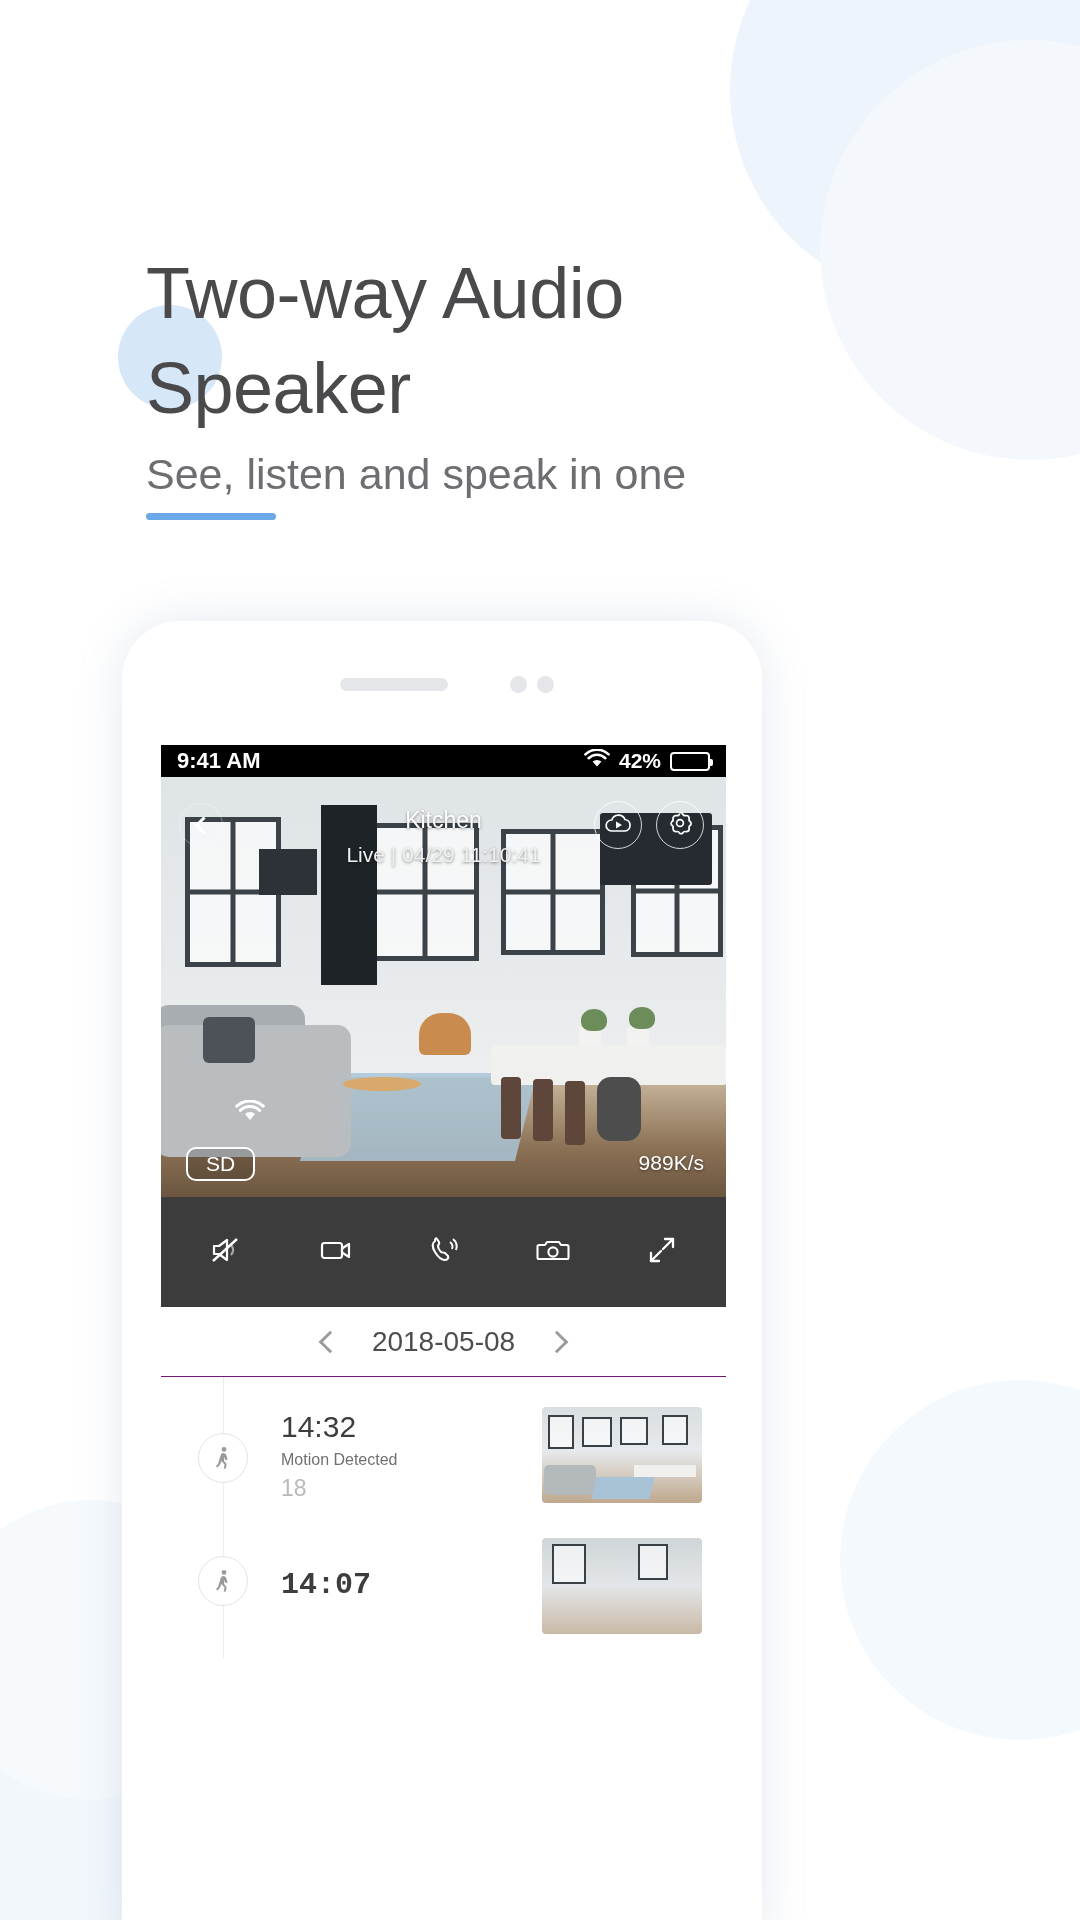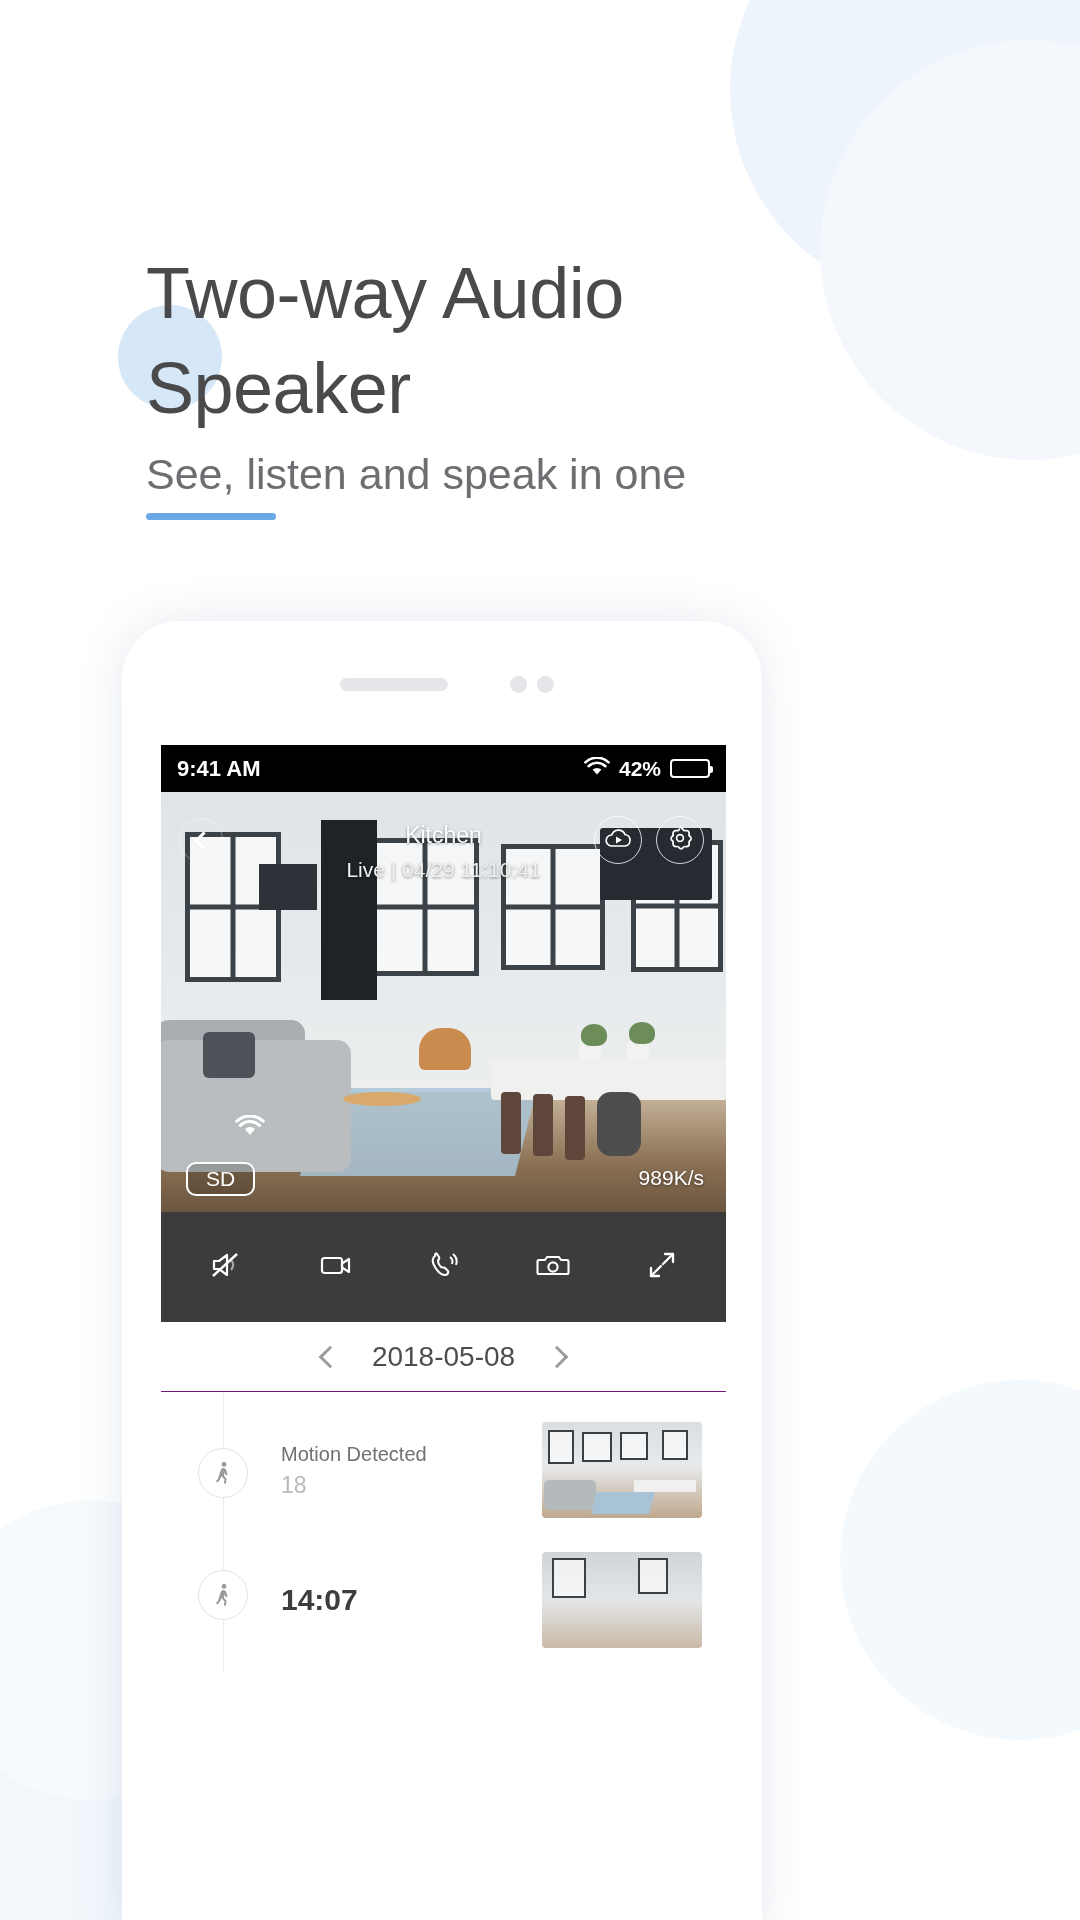--- a/index.html
+++ b/index.html
@@ -92,21 +92,21 @@
 
   .screen {
     position:absolute; left:39px; top:124px;
     width:565px; height:1200px;
     background:#fff;
     overflow:hidden;
   }
 
   
   .statusbar {
-    height:47px; background:#000; color:#fff;
+    height:32px; background:#000; color:#fff;
     display:flex; align-items:center; justify-content:space-between;
     padding:0 16px;
     font-size:22px; font-weight:700;
   }
   .sb-right { display:flex; align-items:center; gap:9px; }
   .sb-pct { font-size:21px; font-weight:600; }
   .battery {
     width:40px; height:19px; border:2px solid #fff; border-radius:4px;
     position:relative; padding:2px;
   }
@@ -237,21 +237,21 @@
     position:relative; min-height:118px;
   }
   .ev-dot {
     position:absolute; left:37px; top:50px;
     width:50px; height:50px; border-radius:50%;
     background:#fff; border:1px solid #e3e3e3;
     display:flex; align-items:center; justify-content:center;
   }
   .ev-body { margin-left:120px; flex:1; }
   .ev-time { font-size:30px; color:#3d3d3d; line-height:1.35; }
-  .ev-label { font-size:20px; color:#707070; line-height:1.5; }
+  .ev-label { font-size:16px; color:#707070; line-height:1.5; }
   .ev-count { font-size:23px; color:#b9b9b9; line-height:1.4; }
   .ev-thumb {
     width:160px; height:96px; border-radius:4px; overflow:hidden;
     background:linear-gradient(#d9dee1 0%,#e7eaec 45%,#bfa88d 100%);
     position:relative; flex:none;
   }
   .ev-thumb.t2 { background:linear-gradient(#cfd5d8 0%,#e3e6e8 50%,#c9b9a6 100%); }
   .th-win { position:absolute; border:2px solid #394146; background:rgba(255,255,255,.6); }
   .th-sofa { position:absolute; left:2px; bottom:8px; width:52px; height:30px;
              background:#b4b9bc; border-radius:5px; }
@@ -448,20 +448,21 @@
       <div class="event">
         <div class="ev-dot">
           <svg width="26" height="26" viewBox="0 0 26 26">
             <g fill="#9a9a9a">
               <circle cx="14" cy="4.4" r="2.4"></circle>
               <path d="M13 8 c2 0 3 1 3.4 2.6 l1.2 4 l-2 0.7 l-1 -3.2 l-0.6 3.6 l2.6 3.4 l-0.8 4.6 l-2 -0.3 l0.7 -3.9 l-3 -3.4 l-1.6 3.6 l-2.4 2.9 l-1.6 -1.3 l2.2 -2.6 l2 -6.8 c0.4 -2 1.6 -3.9 2.9 -3.9 z"></path>
             </g>
           </svg>
         </div>
         <div class="ev-body">
+          <div class="ev-time">14:32</div>
           <div class="ev-label">Motion Detected</div>
           <div class="ev-count">18</div>
         </div>
         <div class="ev-thumb">
           <div class="th-win" style="left:6px;top:8px;width:26px;height:34px;"></div>
           <div class="th-win" style="left:40px;top:10px;width:30px;height:30px;"></div>
           <div class="th-win" style="left:78px;top:10px;width:28px;height:28px;"></div>
           <div class="th-win" style="left:120px;top:8px;width:26px;height:30px;"></div>
           <div class="th-sofa"></div>
           <div class="th-rug"></div>
@@ -472,21 +473,21 @@
       <div class="event" style="padding-top:10px;">
         <div class="ev-dot" style="top:28px;">
           <svg width="26" height="26" viewBox="0 0 26 26">
             <g fill="#9a9a9a">
               <circle cx="14" cy="4.4" r="2.4"></circle>
               <path d="M13 8 c2 0 3 1 3.4 2.6 l1.2 4 l-2 0.7 l-1 -3.2 l-0.6 3.6 l2.6 3.4 l-0.8 4.6 l-2 -0.3 l0.7 -3.9 l-3 -3.4 l-1.6 3.6 l-2.4 2.9 l-1.6 -1.3 l2.2 -2.6 l2 -6.8 c0.4 -2 1.6 -3.9 2.9 -3.9 z"></path>
             </g>
           </svg>
         </div>
         <div class="ev-body">
-          <div class="ev-time" style="font-weight:700;">14:07</div>
+          <div class="ev-time" style="font-weight:700;font-family:Liberation Mono, monospace;">14:07</div>
         </div>
         <div class="ev-thumb t2">
           <div class="th-win" style="left:10px;top:6px;width:34px;height:40px;"></div>
           <div class="th-win" style="left:96px;top:6px;width:30px;height:36px;"></div>
         </div>
       </div>
     </div>
 
   </div>
 </div>

